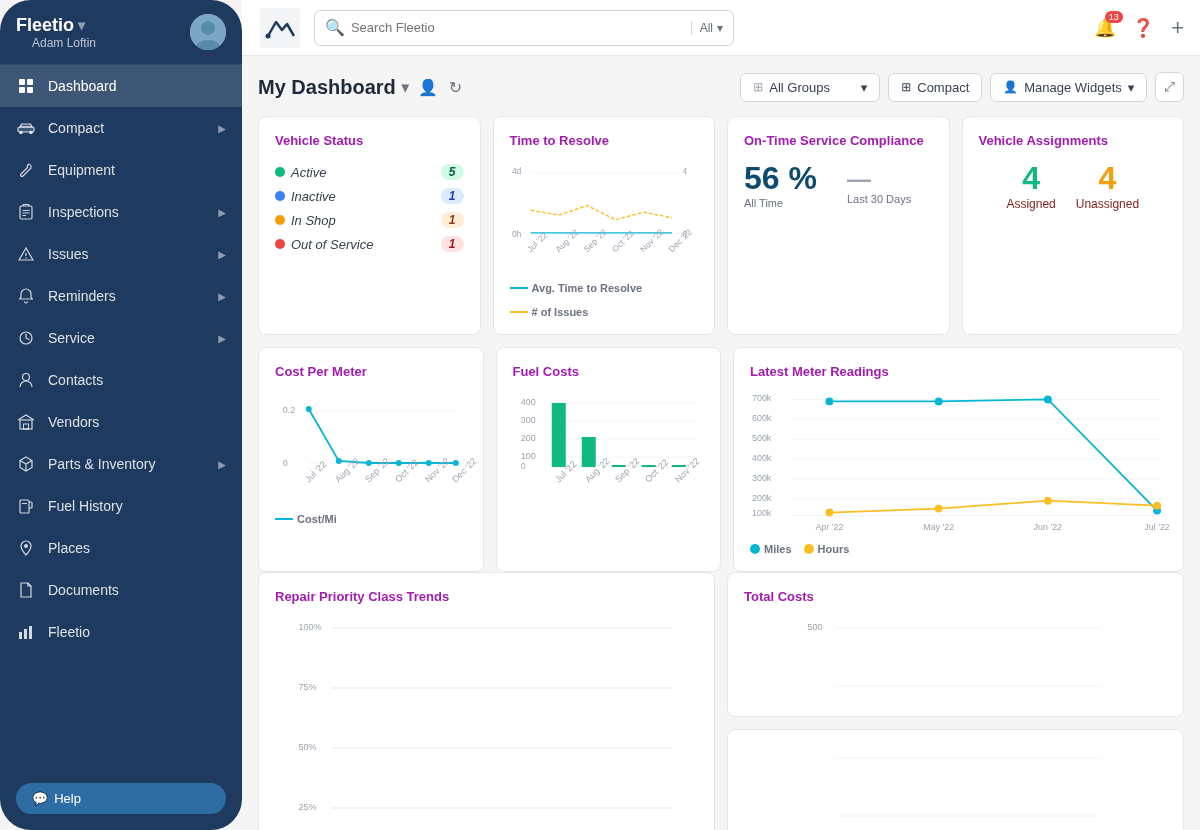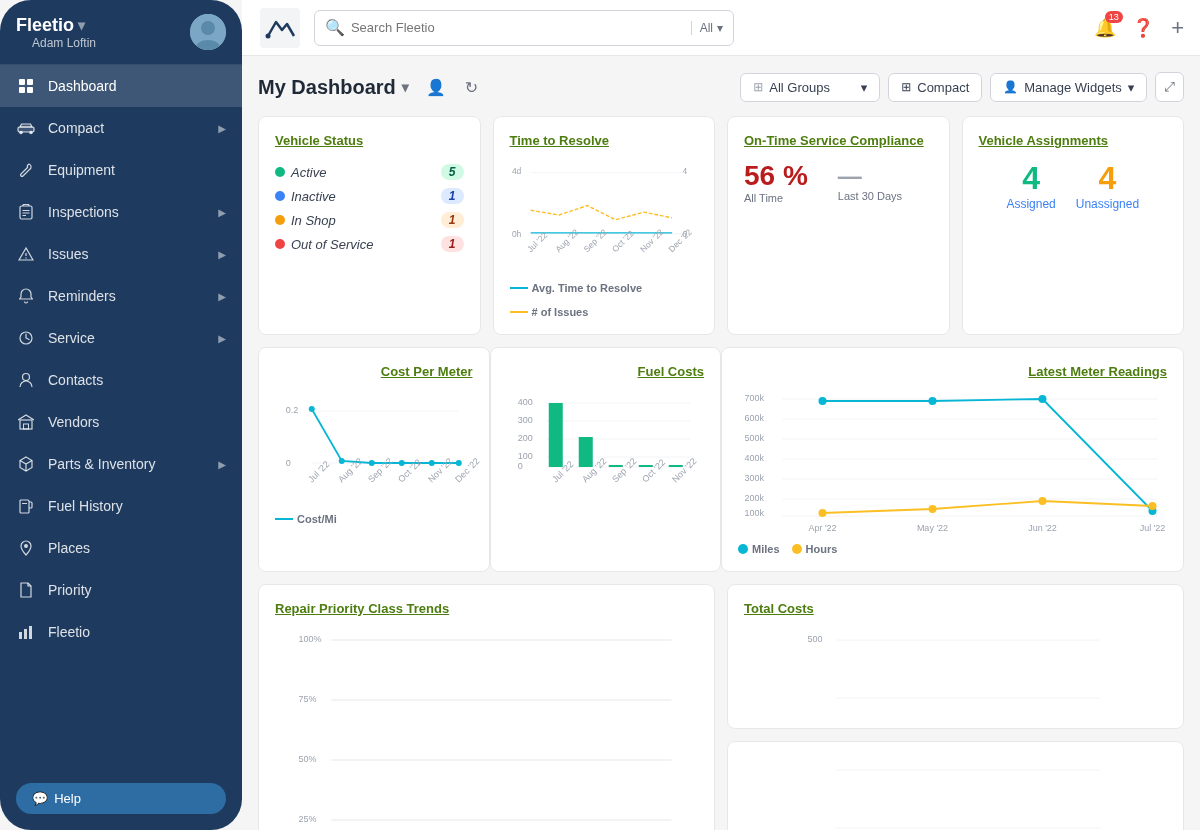--- a/index.html
+++ b/index.html
@@ -169,21 +169,21 @@
 
     
     .dashboard {
       flex: 1;
       overflow-y: auto;
       padding: 16px;
     }
     .dashboard-header {
       display: flex;
       align-items: center;
-      gap: 18px;
+      gap: 10px;
       margin-bottom: 14px;
     }
     .dashboard-title {
       font-size: 20px;
       font-weight: 600;
       color: #1f2937;
       display: flex;
       align-items: center;
       gap: 6px;
     }
@@ -263,23 +263,22 @@
     .widget {
       background: #fff;
       border-radius: 8px;
       border: 1px solid #e5e7eb;
       padding: 16px;
       overflow: hidden;
     }
     .widget-title {
       font-size: 13px;
       font-weight: 600;
-      color: #4d7c0f;
+      color: #a21caf;
       margin-bottom: 12px;
-      text-decoration: underline;
     }
 
     
     .status-row {
       display: flex;
       align-items: center;
       justify-content: space-between;
       padding: 4px 0;
       font-size: 13px;
       color: #374151;
@@ -297,37 +296,36 @@
       padding: 1px 8px;
       font-size: 12px;
       font-weight: 600;
     }
     .badge-green { background: #d1fae5; color: #065f46; }
     .badge-blue { background: #dbeafe; color: #1e40af; }
     .badge-orange { background: #ffedd5; color: #9a3412; }
     .badge-red { background: #fee2e2; color: #991b1b; }
 
     
-    .compliance-pct { font-size: 28px; font-weight: 700; color: #b91c1c; }
+    .compliance-pct { font-size: 32px; font-weight: 700; color: #0c4a6e; }
     .compliance-dash { font-size: 24px; color: #9ca3af; font-weight: 600; }
     .compliance-label { font-size: 11px; color: #6b7280; }
 
     
     .assignments-row { display: flex; gap: 20px; align-items: center; justify-content: center; margin-top: 8px; }
     .assignment-num { font-size: 32px; font-weight: 700; text-align: center; }
-    .assignment-label { font-size: 12px; color: #3b82f6; text-align: center; }
+    .assignment-label { font-size: 12px; color: #7f1d1d; text-align: center; }
     .num-green { color: #10b981; }
     .num-orange { color: #f59e0b; }
 
     
     .widgets-grid-3 {
       display: grid;
       grid-template-columns: 1fr 1fr 2fr;
-      margin-bottom: 12px;
-      text-align: right;
+      gap: 12px;
     }
     .widget-tall { min-height: 240px; }
 
     
     svg.chart { overflow: visible; }
     .chart-label { font-size: 9px; fill: #9ca3af; }
     .chart-y-label { font-size: 9px; fill: #9ca3af; }
     .legend-dot { width: 10px; height: 10px; border-radius: 50%; display: inline-block; }
     .legend-item { display: flex; align-items: center; gap: 4px; font-size: 11px; color: #6b7280; }
     .legend-row { display: flex; gap: 12px; margin-top: 8px; flex-wrap: wrap; font-weight: bold; }
@@ -493,21 +491,21 @@
     <span class="nav-label">Places</span>
   </div>
 
   <div class="nav-item">
     <span class="nav-icon">
       <svg width="14" height="16" viewBox="0 0 14 16" fill="none">
           <path d="M2 1h7l3 3v11H2V1z" stroke="rgba(255,255,255,0.8)" stroke-width="1.2" fill="none"></path>
           <path d="M9 1v3h3" stroke="rgba(255,255,255,0.8)" stroke-width="1.2" fill="none"></path>
         </svg>
     </span>
-    <span class="nav-label">Priority</span>
+    <span class="nav-label">Documents</span>
   </div>
 
   <div class="nav-item">
     <span class="nav-icon">
       <svg width="16" height="16" viewBox="0 0 16 16" fill="none">
           <rect x="1" y="8" width="3" height="7" fill="rgba(255,255,255,0.8)"></rect>
           <rect x="6" y="5" width="3" height="10" fill="rgba(255,255,255,0.8)"></rect>
           <rect x="11" y="2" width="3" height="13" fill="rgba(255,255,255,0.8)"></rect>
         </svg>
     </span>

